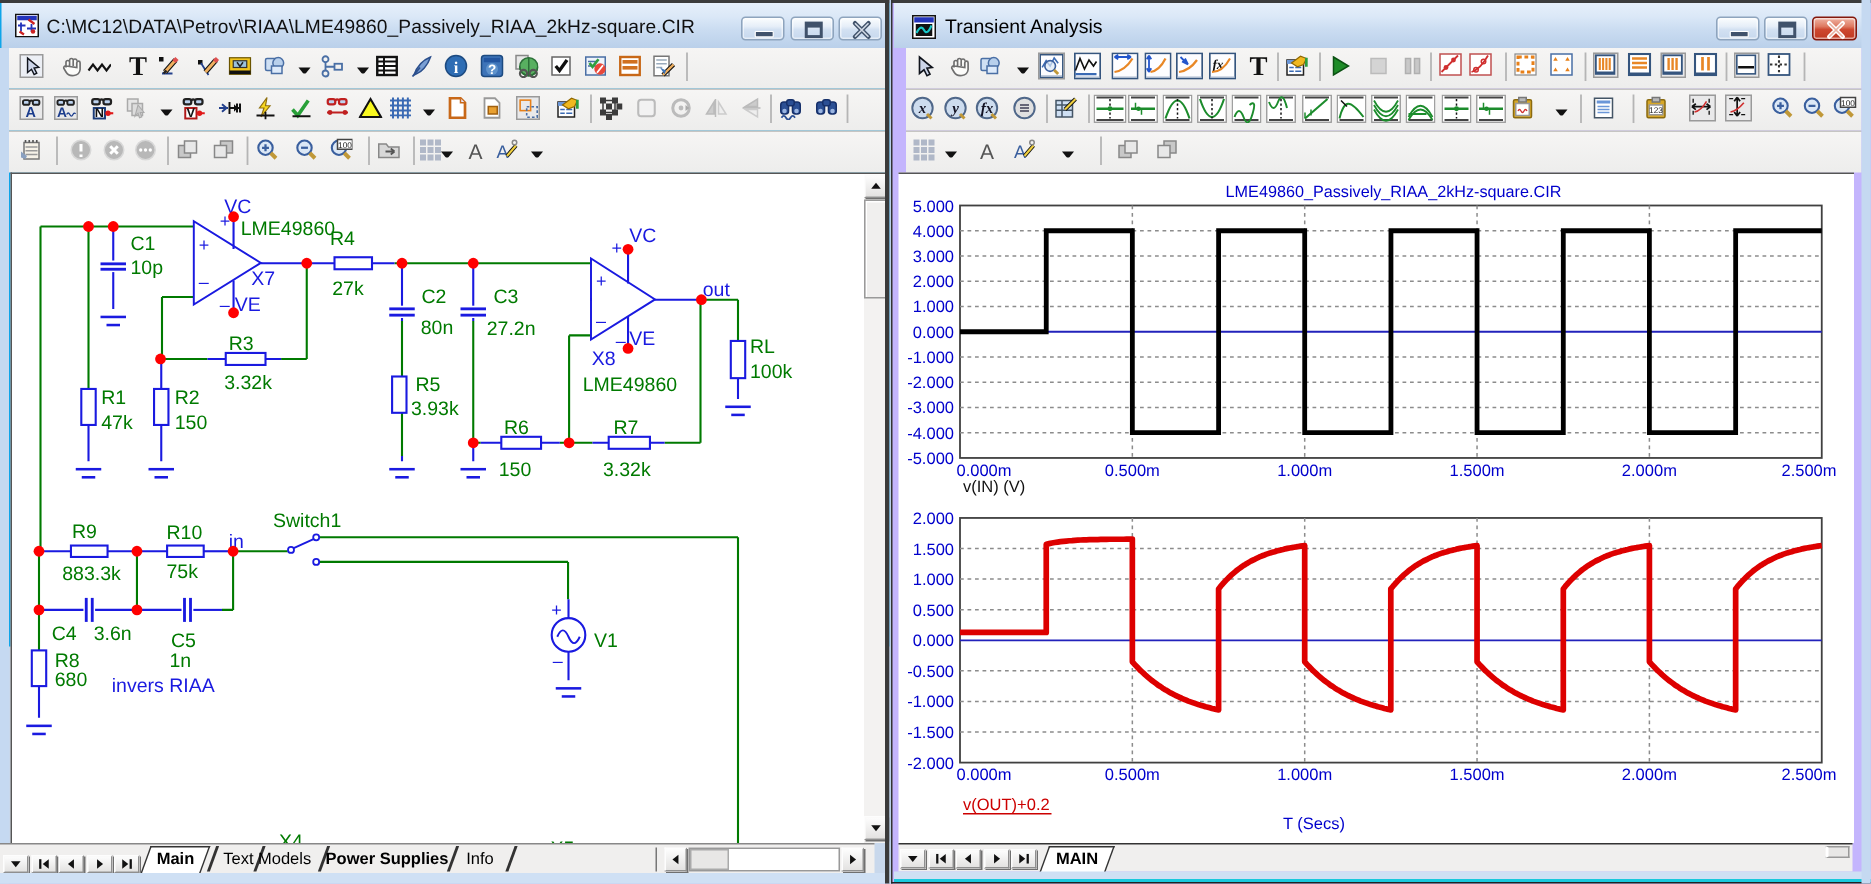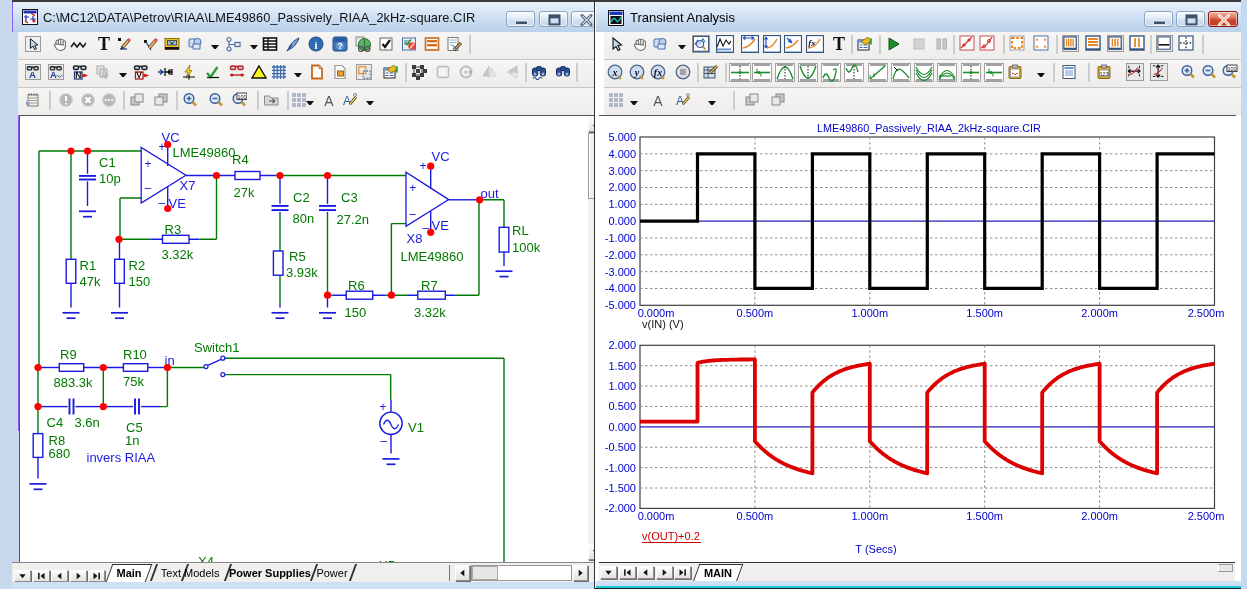--- a/index.html
+++ b/index.html
@@ -1,21 +1,21 @@
 <!DOCTYPE html>
 <html><head><meta charset="utf-8"><style>
 *{margin:0;padding:0;box-sizing:border-box}
 html,body{width:1247px;height:589px;overflow:hidden;background:#c8d8ec;font-family:"Liberation Sans",sans-serif;}
 svg{font-family:"Liberation Sans",sans-serif;}
 .ic{position:absolute;}
 .sb{position:absolute;background:linear-gradient(180deg,#fdfdfd,#e3e2e1);border:1px solid #8f8f8f;border-top-color:#fdfdfd;border-left-color:#fdfdfd;box-shadow:1px 1px 0 #707070;color:#111;text-align:center;line-height:1.3;font-family:"Liberation Sans",sans-serif;}
 .tbar{position:absolute;background:linear-gradient(180deg,#f6f5f4,#ededec);}
 .title{position:absolute;background:linear-gradient(180deg,#e6effa 0%,#dbe8f7 30%,#cadcf1 60%,#bad0ea 100%);}
 </style></head><body>
-<div style="position:absolute;left:12px;top:0;width:594px;height:431px;background:#8b5cf6;">
+<div style="position:absolute;left:0;top:0;width:594px;height:431px;background:#0ea5e9;">
 <div style="position:absolute;left:0;top:0;width:594px;height:2px;background:#3c3c3c;"></div>
 <div class="title" style="left:1px;top:2px;width:590px;height:30px;"></div>
 <svg style="position:absolute;left:10px;top:9px" width="16" height="16" viewBox="0 0 16 16">
       <rect x="0.5" y="0.5" width="15" height="15" fill="#fff" stroke="#111"></rect>
       <rect x="1.5" y="1.5" width="13" height="3" fill="#2233bb"></rect>
       <path d="M2,8 h5 M4,6 v6 M8,10 h6 M11,7 v5" stroke="#2233bb" stroke-width="1.2"></path>
       <path d="M9,4 l4,3 M3,12 l3,2" stroke="#cc2222" stroke-width="1.5"></path>
       <circle cx="12" cy="12" r="1.5" fill="#cc2222"></circle>
     </svg>
 <div style="position:absolute;left:31px;top:10px;font-size:12.8px;color:#101010;letter-spacing:0.05px;">C:\MC12\DATA\Petrov\RIAA\LME49860_Passively_RIAA_2kHz-square.CIR</div>
@@ -603,40 +603,40 @@
       <div style="position:absolute;left:141px;top:1px;width:1.5px;height:17px;background:#333;transform:skewX(-20deg);"></div>
       <div style="position:absolute;left:172px;top:1px;width:1.5px;height:17px;background:#333;transform:skewX(-20deg);"></div>
       <div style="position:absolute;left:215px;top:1px;width:1.5px;height:17px;background:#333;transform:skewX(-20deg);"></div>
       <div style="position:absolute;left:301px;top:1px;width:1.5px;height:17px;background:#333;transform:skewX(-20deg);"></div>
       <div style="position:absolute;left:340px;top:1px;width:1.5px;height:17px;background:#333;transform:skewX(-20deg);"></div>
       <div style="position:absolute;left:97px;top:1px;width:40px;height:18px;background:#fff;border:1.2px solid #333;border-bottom:none;transform:skewX(-20deg);"></div>
       <div style="position:absolute;left:97px;top:3.5px;width:40px;text-align:center;font-size:11px;font-weight:bold;color:#000;">Main</div>
       <div style="position:absolute;left:141px;top:3.5px;width:28px;text-align:right;font-size:11px;font-weight:normal;color:#000;">Text</div>
       <div style="position:absolute;left:172px;top:3.5px;width:42px;text-align:left;font-size:11px;font-weight:normal;color:#000;">Models</div>
       <div style="position:absolute;left:217px;top:3.5px;width:82px;text-align:center;font-size:11px;font-weight:bold;color:#000;">Power Supplies</div>
-      <div style="position:absolute;left:303px;top:3.5px;width:34px;text-align:center;font-size:11px;font-weight:normal;color:#000;">Power</div>
+      <div style="position:absolute;left:303px;top:3.5px;width:34px;text-align:center;font-size:11px;font-weight:normal;color:#000;">Info</div>
       <div style="position:absolute;left:437px;top:2px;width:1px;height:16px;background:#777"></div>
       <div class="sb" style="left:443px;top:2px;width:15px;height:16px;">
         <svg width="15" height="16" viewBox="0 0 15 16" style="position:absolute;left:-1px;top:-1px">
           <path d="M9.3,4.8 L9.3,11.2 L5.3,8.0 Z" fill="#111"></path>
         </svg>
       </div>
       <div style="position:absolute;left:459px;top:2px;width:101px;height:16px;background:#fff;border:1px solid #999;"></div>
       <div style="position:absolute;left:460px;top:3px;width:26px;height:14px;background:#e8e7e6;border:1px solid #aaa;"></div>
       <div class="sb" style="left:561px;top:2px;width:15px;height:16px;">
         <svg width="15" height="16" viewBox="0 0 15 16" style="position:absolute;left:-1px;top:-1px">
           <path d="M5.7,4.8 L5.7,11.2 L9.7,8.0 Z" fill="#111"></path>
         </svg>
       </div>
     </div>
 <div style="position:absolute;left:0;top:582px;width:594px;height:7px;background:#cfe0f4;"></div>
 <div style="position:absolute;left:590px;top:0;width:2.5px;height:589px;background:#3a3a3a;"></div>
 <div style="position:absolute;left:592.5px;top:0;width:1.5px;height:589px;background:#b9cfe8;"></div>
 </div>
-<div style="position:absolute;left:594px;top:0;width:653px;height:589px;background:#ffffff;text-decoration:underline;">
+<div style="position:absolute;left:594px;top:0;width:653px;height:589px;background:#c4b5fd;text-decoration:underline;">
 <div style="position:absolute;left:0;top:0;width:653px;height:2px;background:#3c3c3c;"></div>
 <div style="position:absolute;left:0;top:0;width:1px;height:589px;background:#333;"></div>
 <div class="title" style="left:2px;top:2px;width:649px;height:30px;"></div>
 <svg style="position:absolute;left:14px;top:10px" width="16" height="16" viewBox="0 0 16 16">
       <rect x="0.5" y="0.5" width="15" height="15" fill="#fff" stroke="#111"></rect>
       <rect x="1.5" y="1.5" width="13" height="3.5" fill="#2233bb"></rect>
       <rect x="2.5" y="6" width="11" height="8" fill="#111"></rect>
       <path d="M3,12 q3,-6 5,-2 q2,4 5,-3" stroke="#18c8c8" stroke-width="1.4" fill="none"></path>
     </svg>
 <div style="position:absolute;left:36px;top:10px;font-size:13px;color:#000;">Transient Analysis</div>

